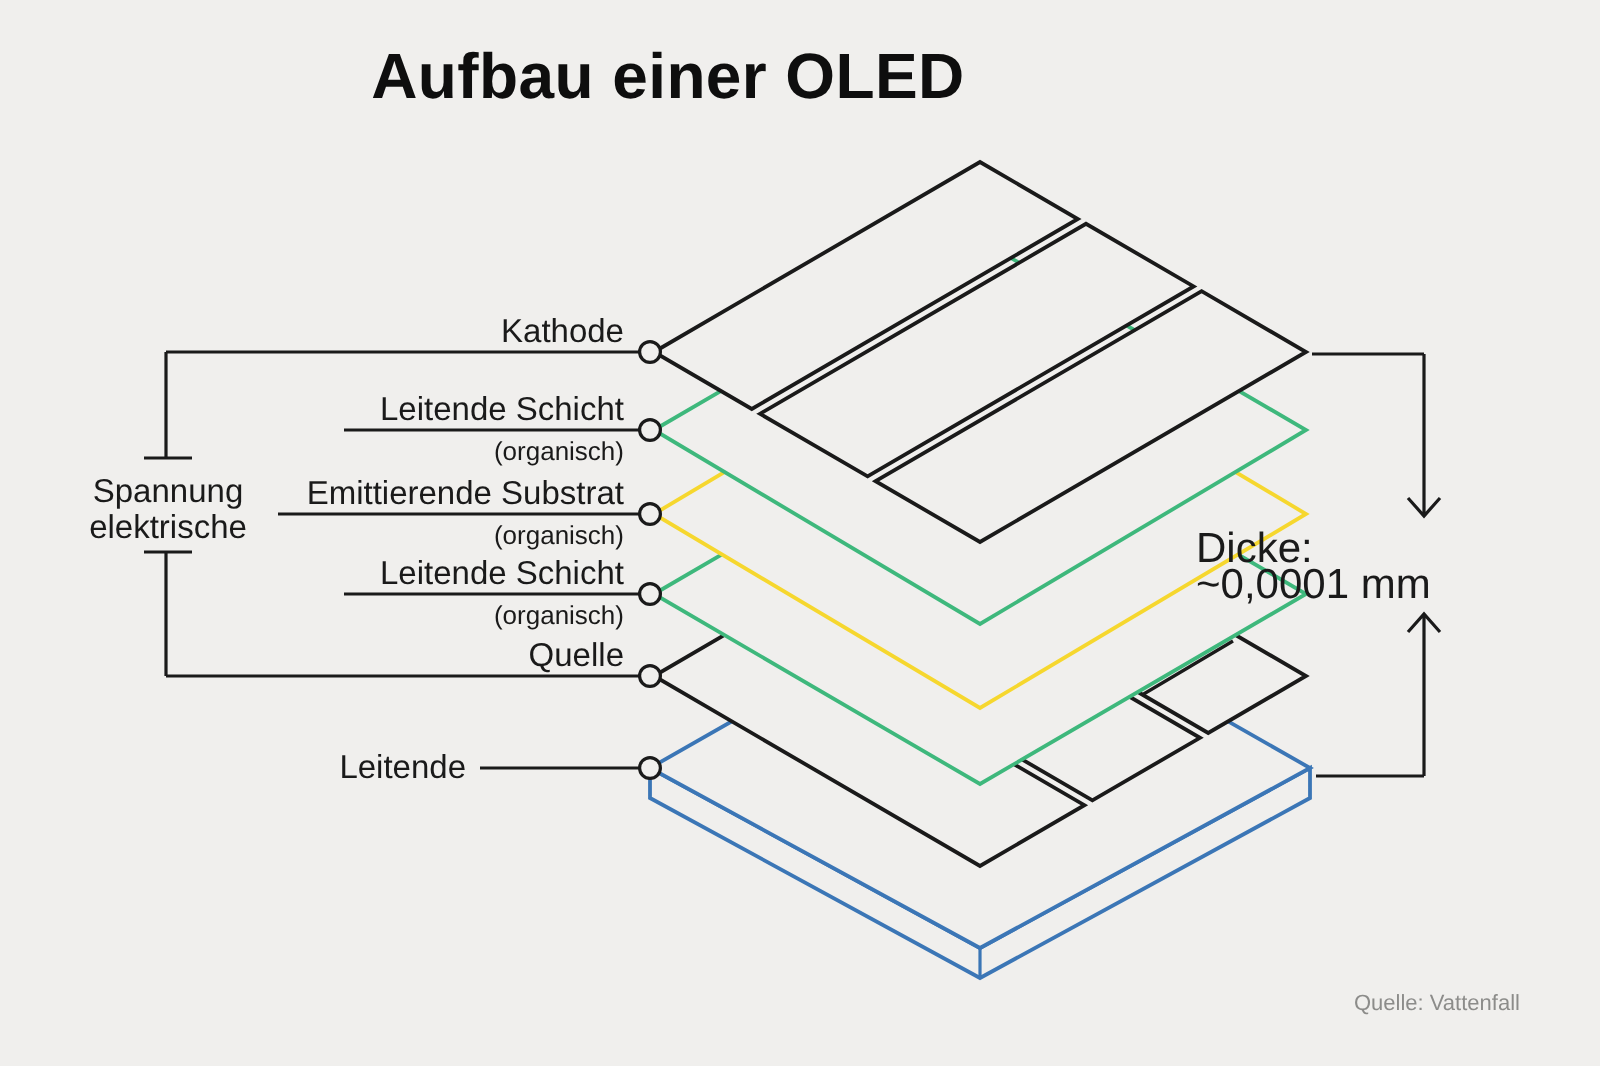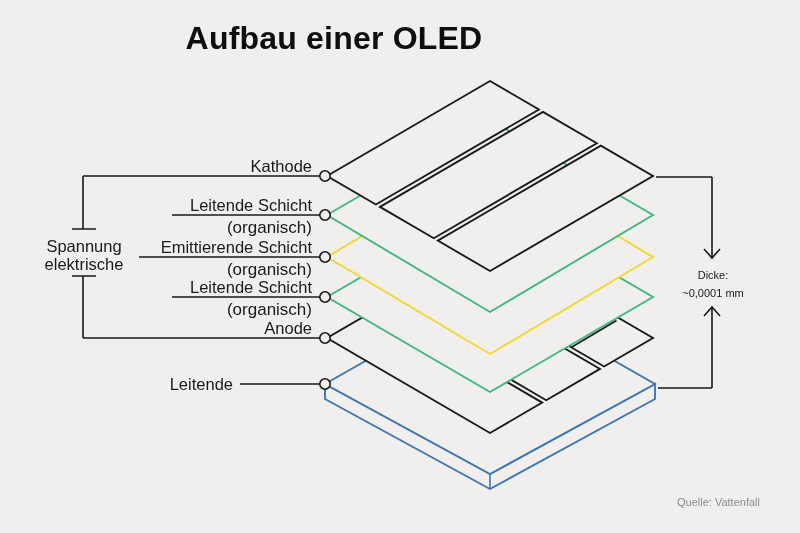--- a/index.html
+++ b/index.html
@@ -13,28 +13,28 @@
     overflow:hidden;
   }
   #stage{position:absolute;left:0;top:0;width:800px;height:533px;}
   svg{position:absolute;left:0;top:0;}
   .abs{position:absolute;white-space:nowrap;}
   .title{
     width:668px;text-align:center;top:20px;left:0;
     font-size:32px;font-weight:bold;letter-spacing:.2px;color:#0e0e0e;
   }
   .layer-label{font-size:16.5px;text-align:right;}
-  .sub-label{font-size:17px;text-align:right;}
+  .sub-label{font-size:13px;text-align:right;}
   .voltage{
     left:9px;top:238px;width:150px;text-align:center;
     font-size:16.5px;line-height:17.5px;
   }
   .thickness{
-    left:633px;top:266px;width:160px;text-align:center;
-    font-size:11px;line-height:18px;
+    left:598px;top:266px;width:160px;
+    font-size:21px;line-height:18px;
   }
   .source{left:677px;top:496px;font-size:11px;color:var(--muted);}
   .lbl-kathode{right:488px;top:157px;}
   .lbl-leitende1{right:488px;top:196px;}
   .lbl-org1{right:488px;top:218px;}
   .lbl-emitt{right:488px;top:238px;}
   .lbl-org2{right:488px;top:260px;}
   .lbl-leitende2{right:488px;top:278px;}
   .lbl-org3{right:488px;top:300px;}
   .lbl-anode{right:488px;top:319px;}
@@ -103,25 +103,25 @@
       <circle class="node" cx="325" cy="338" r="5.2"></circle>
       <circle class="node" cx="325" cy="384" r="5.2"></circle>
     </g>
   </svg>
 
   <div class="abs title">Aufbau einer OLED</div>
 
   <div class="abs layer-label lbl-kathode">Kathode</div>
   <div class="abs layer-label lbl-leitende1">Leitende Schicht</div>
   <div class="abs sub-label lbl-org1">(organisch)</div>
-  <div class="abs layer-label lbl-emitt">Emittierende Schicht</div>
+  <div class="abs layer-label lbl-emitt">Emittierende Substrat</div>
   <div class="abs sub-label lbl-org2">(organisch)</div>
   <div class="abs layer-label lbl-leitende2">Leitende Schicht</div>
   <div class="abs sub-label lbl-org3">(organisch)</div>
-  <div class="abs layer-label lbl-anode">Anode</div>
+  <div class="abs layer-label lbl-anode">Quelle</div>
   <div class="abs layer-label lbl-substrat">Leitende</div>
 
   <div class="abs voltage">
     <div>Spannung</div>
     <div>elektrische</div>
   </div>
 
   <div class="abs thickness">
     <div>Dicke:</div>
     <div>~0,0001 mm</div>

